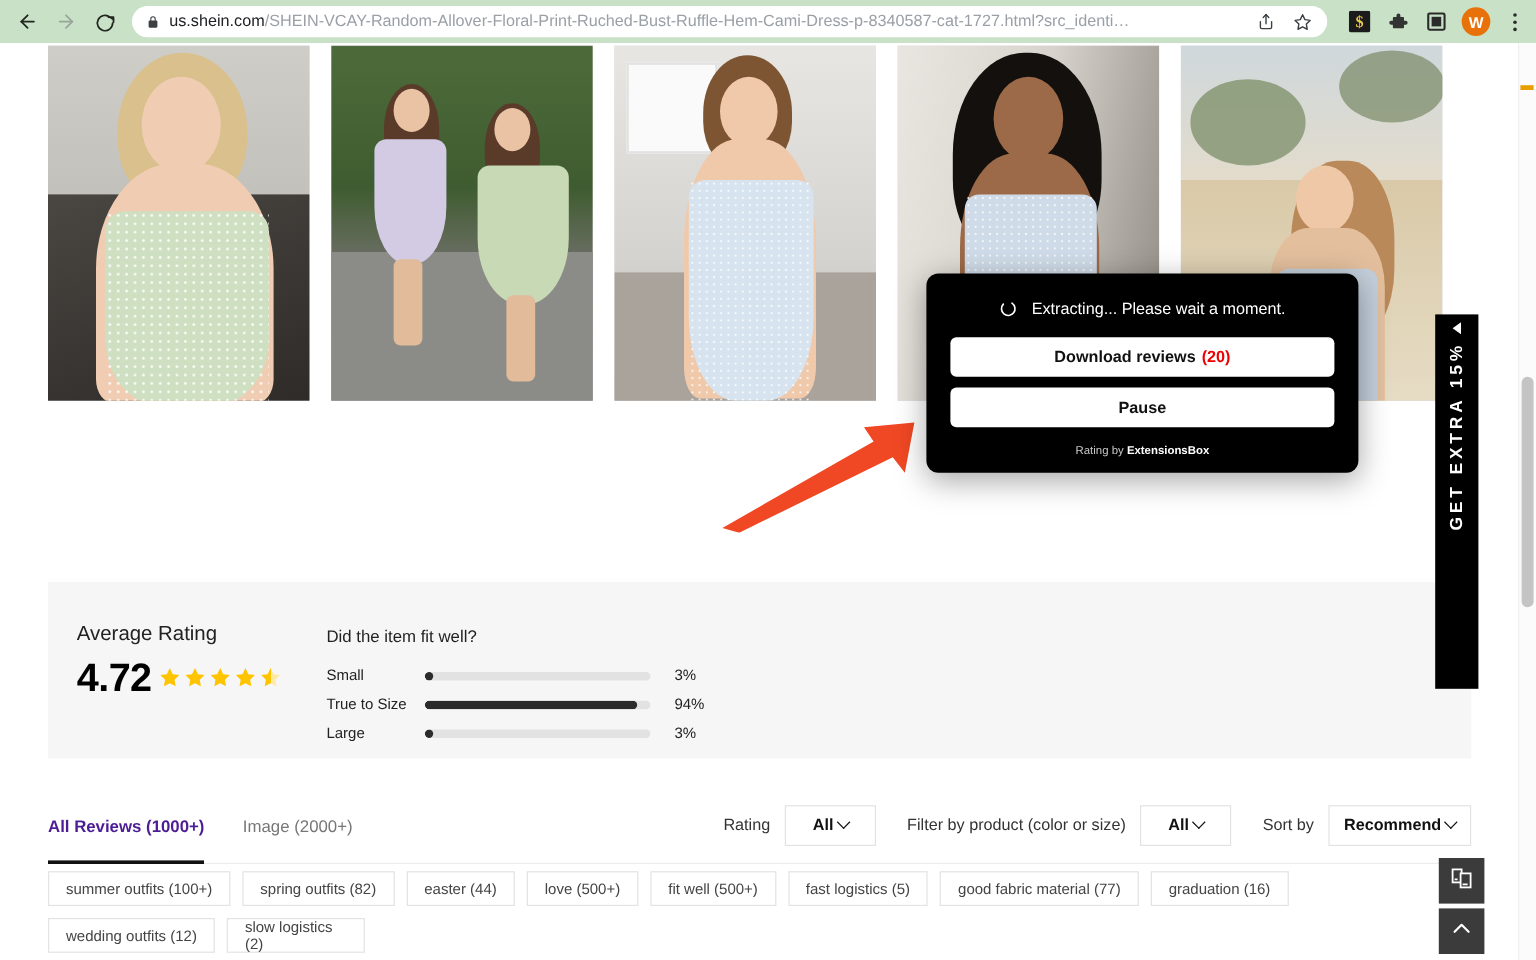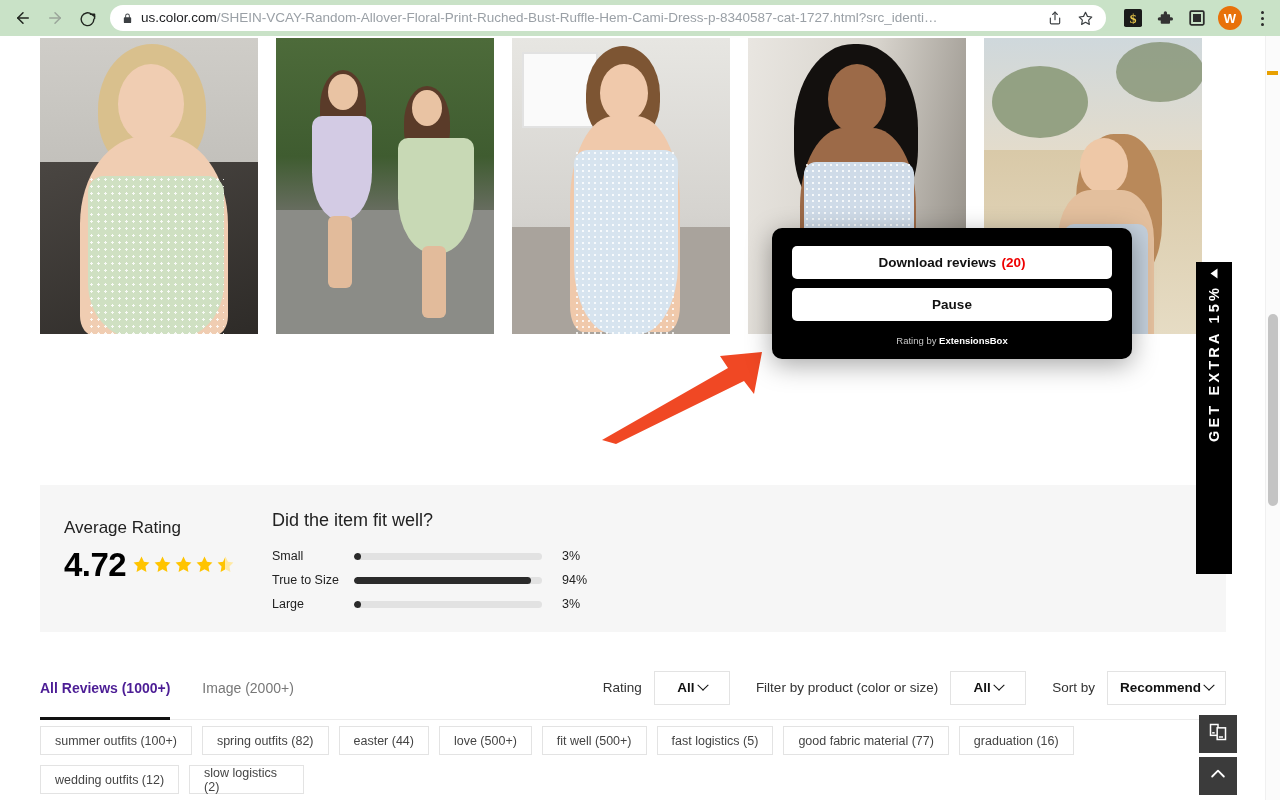--- a/index.html
+++ b/index.html
@@ -161,21 +161,21 @@
   .rating-panel {
     position: absolute; left: 40px; top: 449px; width: 1186px; height: 147px;
     background: #f6f6f6; display: flex; align-items: flex-start;
   }
   .avg-block { width: 232px; padding: 33px 0 0 24px; }
   .avg-label { font-size: 17px; color: #222; }
   .avg-row { display: flex; align-items: center; gap: 6px; margin-top: 10px; }
   .avg-num { font-size: 33px; font-weight: bold; color: #000; letter-spacing: -.5px; line-height: 1; }
   .stars { display: flex; gap: 2px; }
   .fit-block { padding-top: 25px; }
-  .fit-title { font-size: 18px; color: #222; margin-bottom: 13px; }
+  .fit-title { font-size: 14px; color: #222; margin-bottom: 13px; margin-top: 12px; }
   .fit-row { display: flex; align-items: center; height: 24px; font-size: 12.5px; color: #222; }
   .fit-name { width: 82px; }
   .fit-bar {
     width: 188px; height: 7px; border-radius: 4px; background: #e2e2e2;
     position: relative; overflow: hidden;
   }
   .fit-bar i { position: absolute; left: 0; top: 0; height: 7px; border-radius: 4px; background: #2b2b2b; display:block; }
   .fit-pct { margin-left: 20px; font-size: 12.5px; color: #222; }
 
   
@@ -261,21 +261,21 @@
         <path d="M21 13a9 9 0 1 1-3-6.7L22 9"></path>
       </svg>
   </div>
 
   <div class="omnibox">
     <span class="lock-icon">
       <svg width="11" height="13" viewBox="0 0 24 24" fill="#3c4043">
           <path d="M12 1a5 5 0 0 0-5 5v3H6a2 2 0 0 0-2 2v9a2 2 0 0 0 2 2h12a2 2 0 0 0 2-2v-9a2 2 0 0 0-2-2h-1V6a5 5 0 0 0-5-5zm0 2a3 3 0 0 1 3 3v3H9V6a3 3 0 0 1 3-3z"></path>
         </svg>
     </span>
-    <span class="url-text"><b>us.color.com</b><span>/SHEIN-VCAY-Random-Allover-Floral-Print-Ruched-Bust-Ruffle-Hem-Cami-Dress-p-8340587-cat-1727.html?src_identi…</span></span>
+    <span class="url-text"><b>us.shein.com</b><span>/SHEIN-VCAY-Random-Allover-Floral-Print-Ruched-Bust-Ruffle-Hem-Cami-Dress-p-8340587-cat-1727.html?src_identi…</span></span>
     <span class="omni-action">
       <svg width="14" height="14" viewBox="0 0 24 24" fill="none" stroke="#3c4043" stroke-width="2" stroke-linecap="round" stroke-linejoin="round">
           <path d="M4 12v8a2 2 0 0 0 2 2h12a2 2 0 0 0 2-2v-8"></path>
           <polyline points="16 6 12 2 8 6"></polyline>
           <line x1="12" y1="2" x2="12" y2="15"></line>
         </svg>
     </span>
     <span class="omni-action">
       <svg width="15" height="15" viewBox="0 0 24 24" fill="none" stroke="#3c4043" stroke-width="1.9" stroke-linejoin="round">
           <polygon points="12 2 15.1 8.6 22 9.6 17 14.5 18.2 21.4 12 18.1 5.8 21.4 7 14.5 2 9.6 8.9 8.6"></polygon>
@@ -363,20 +363,28 @@
       <div class="body"></div>
         <div class="dress"></div>
     </div>
   </div>
 
   <svg class="arrow-svg" viewBox="0 0 190 110">
     <path d="M6 106 L132 34 L124 22 L166 18 L158 60 L148 47 L20 110 Z" fill="#f04824"></path>
   </svg>
 
   <div class="ext-popup">
+    <div class="ext-status">
+      <span class="spinner">
+        <svg width="15" height="15" viewBox="0 0 24 24" fill="none" stroke="#ffffff" stroke-width="2.2" stroke-linecap="round">
+            <path d="M5 5.5 A9 9 0 1 0 16.5 4.2"></path>
+          </svg>
+      </span>
+      <span>Extracting... Please wait a moment.</span>
+    </div>
     <button class="ext-btn">
       <span>Download reviews</span>
       <span class="count">(20)</span>
     </button>
     <button class="ext-btn">
       <span>Pause</span>
     </button>
     <div class="ext-footer">
       <span>Rating by </span><b>ExtensionsBox</b>
     </div>

